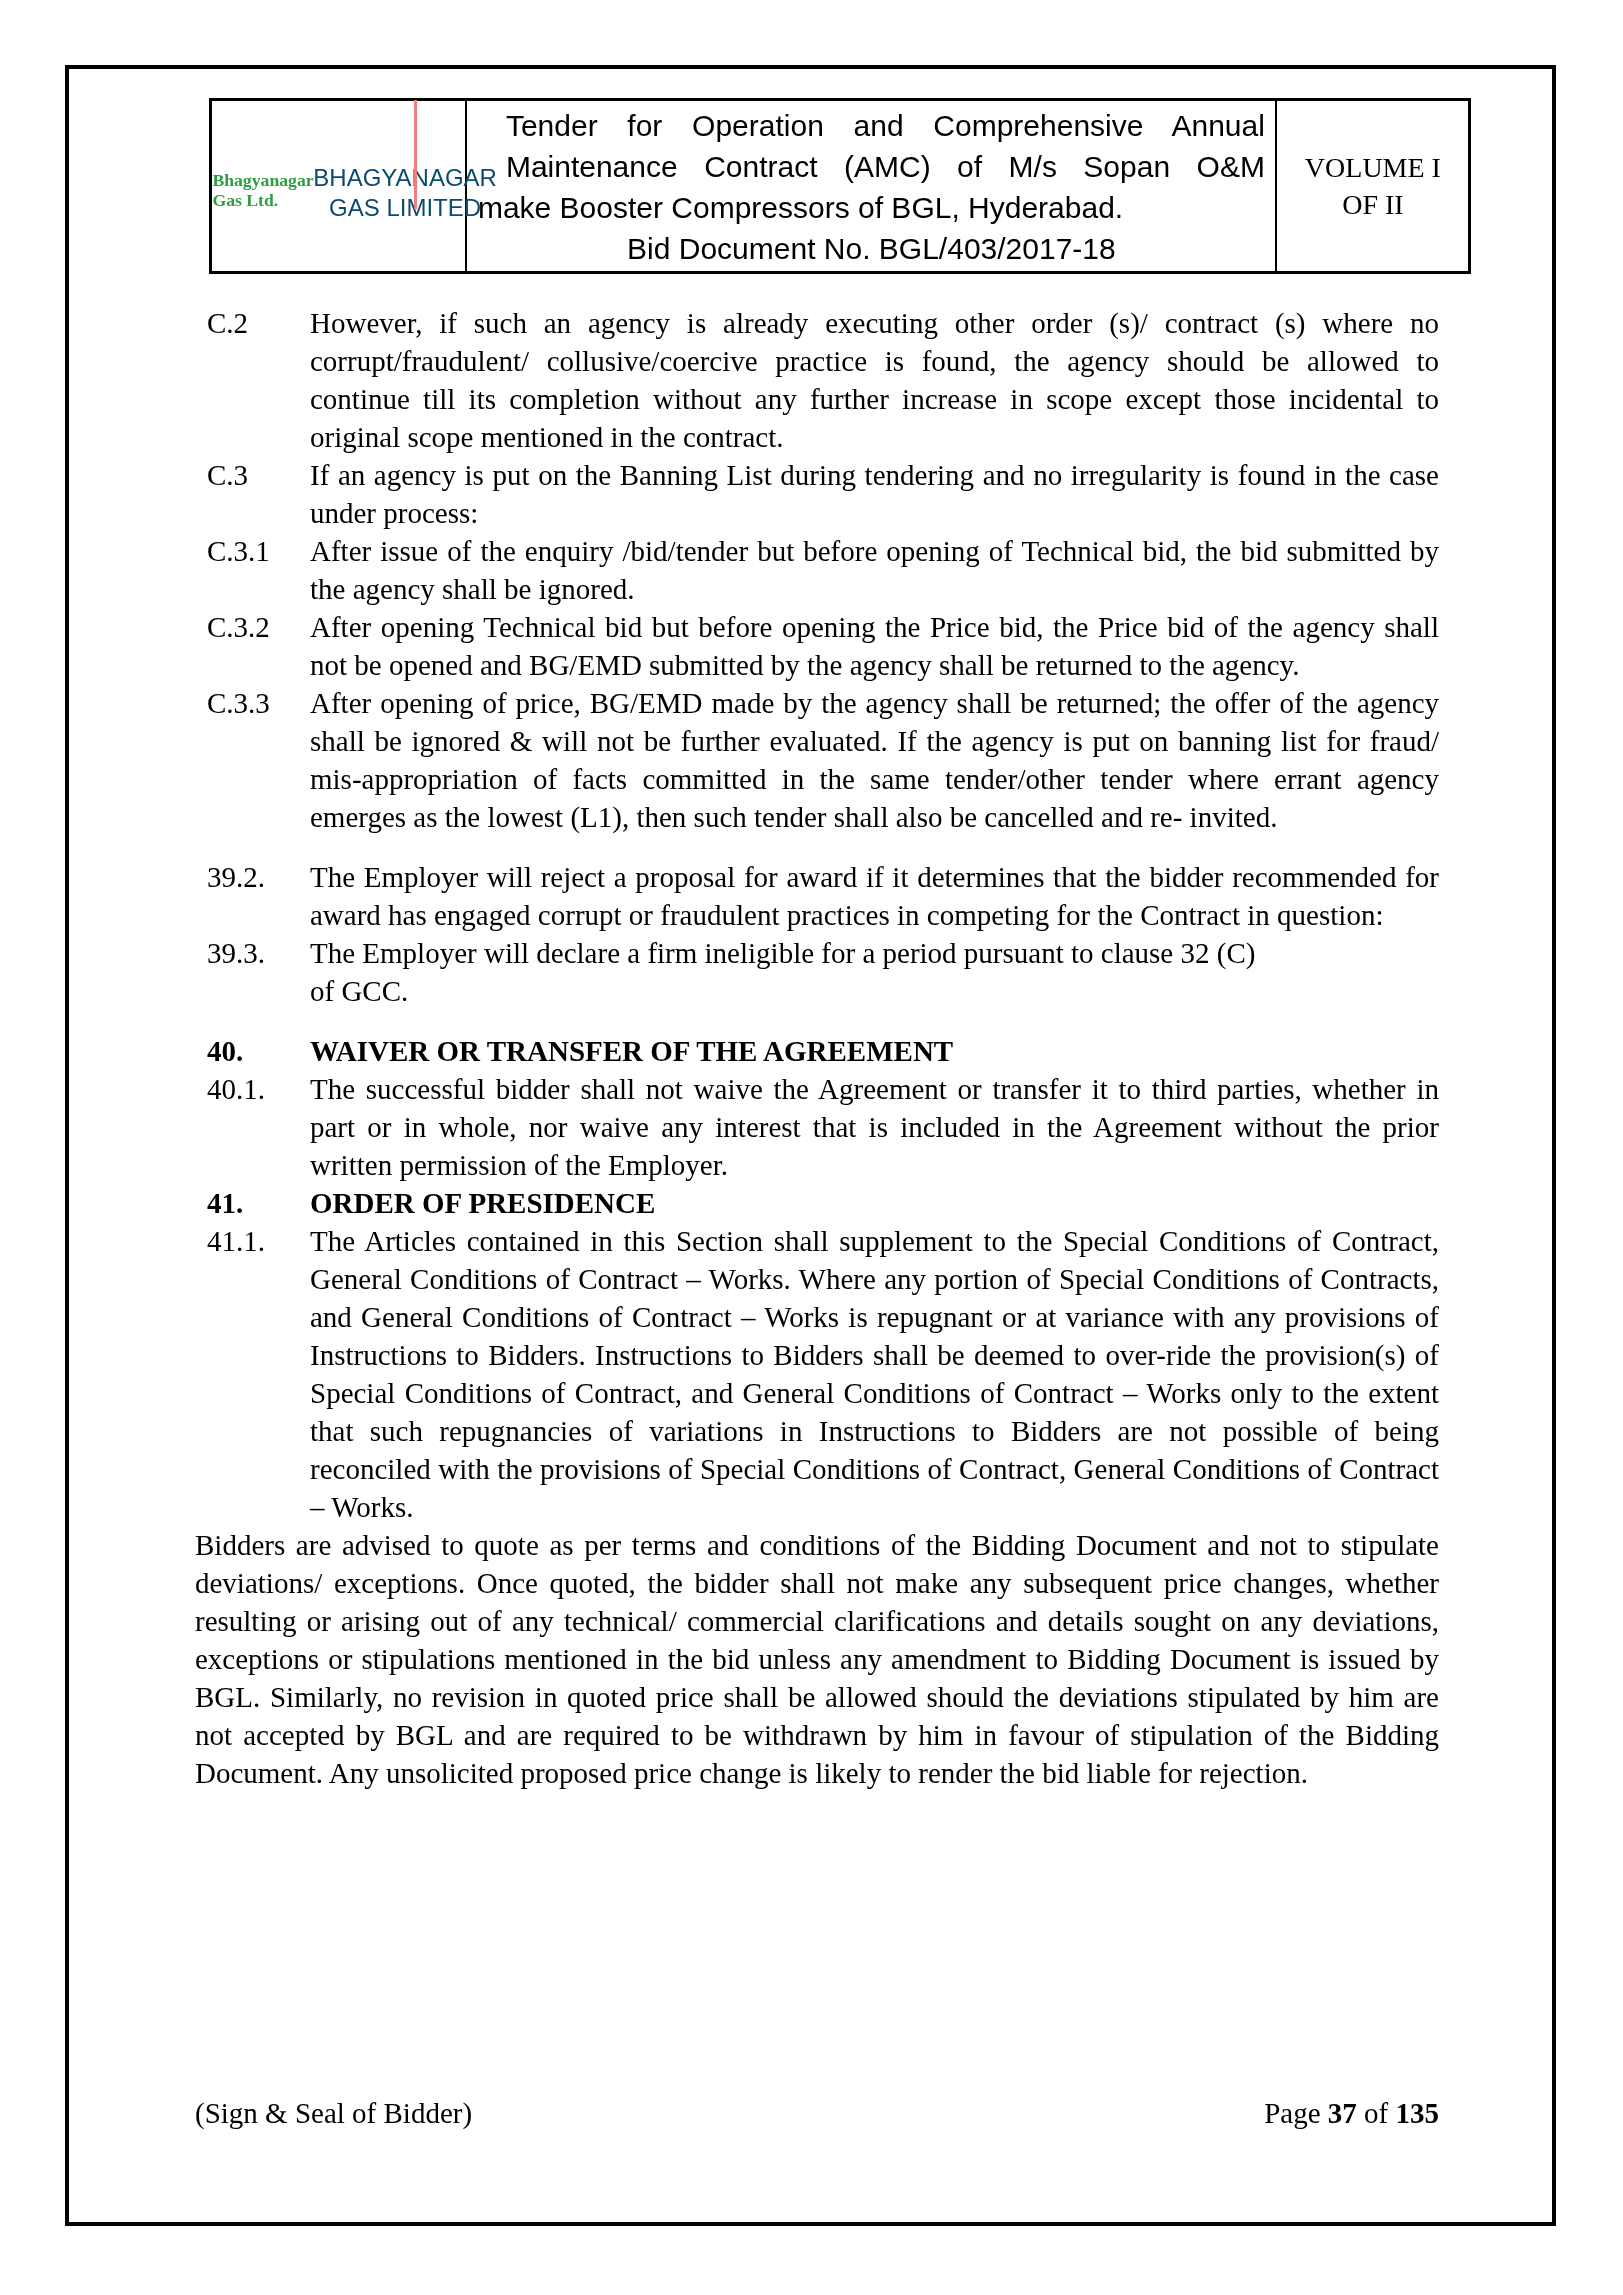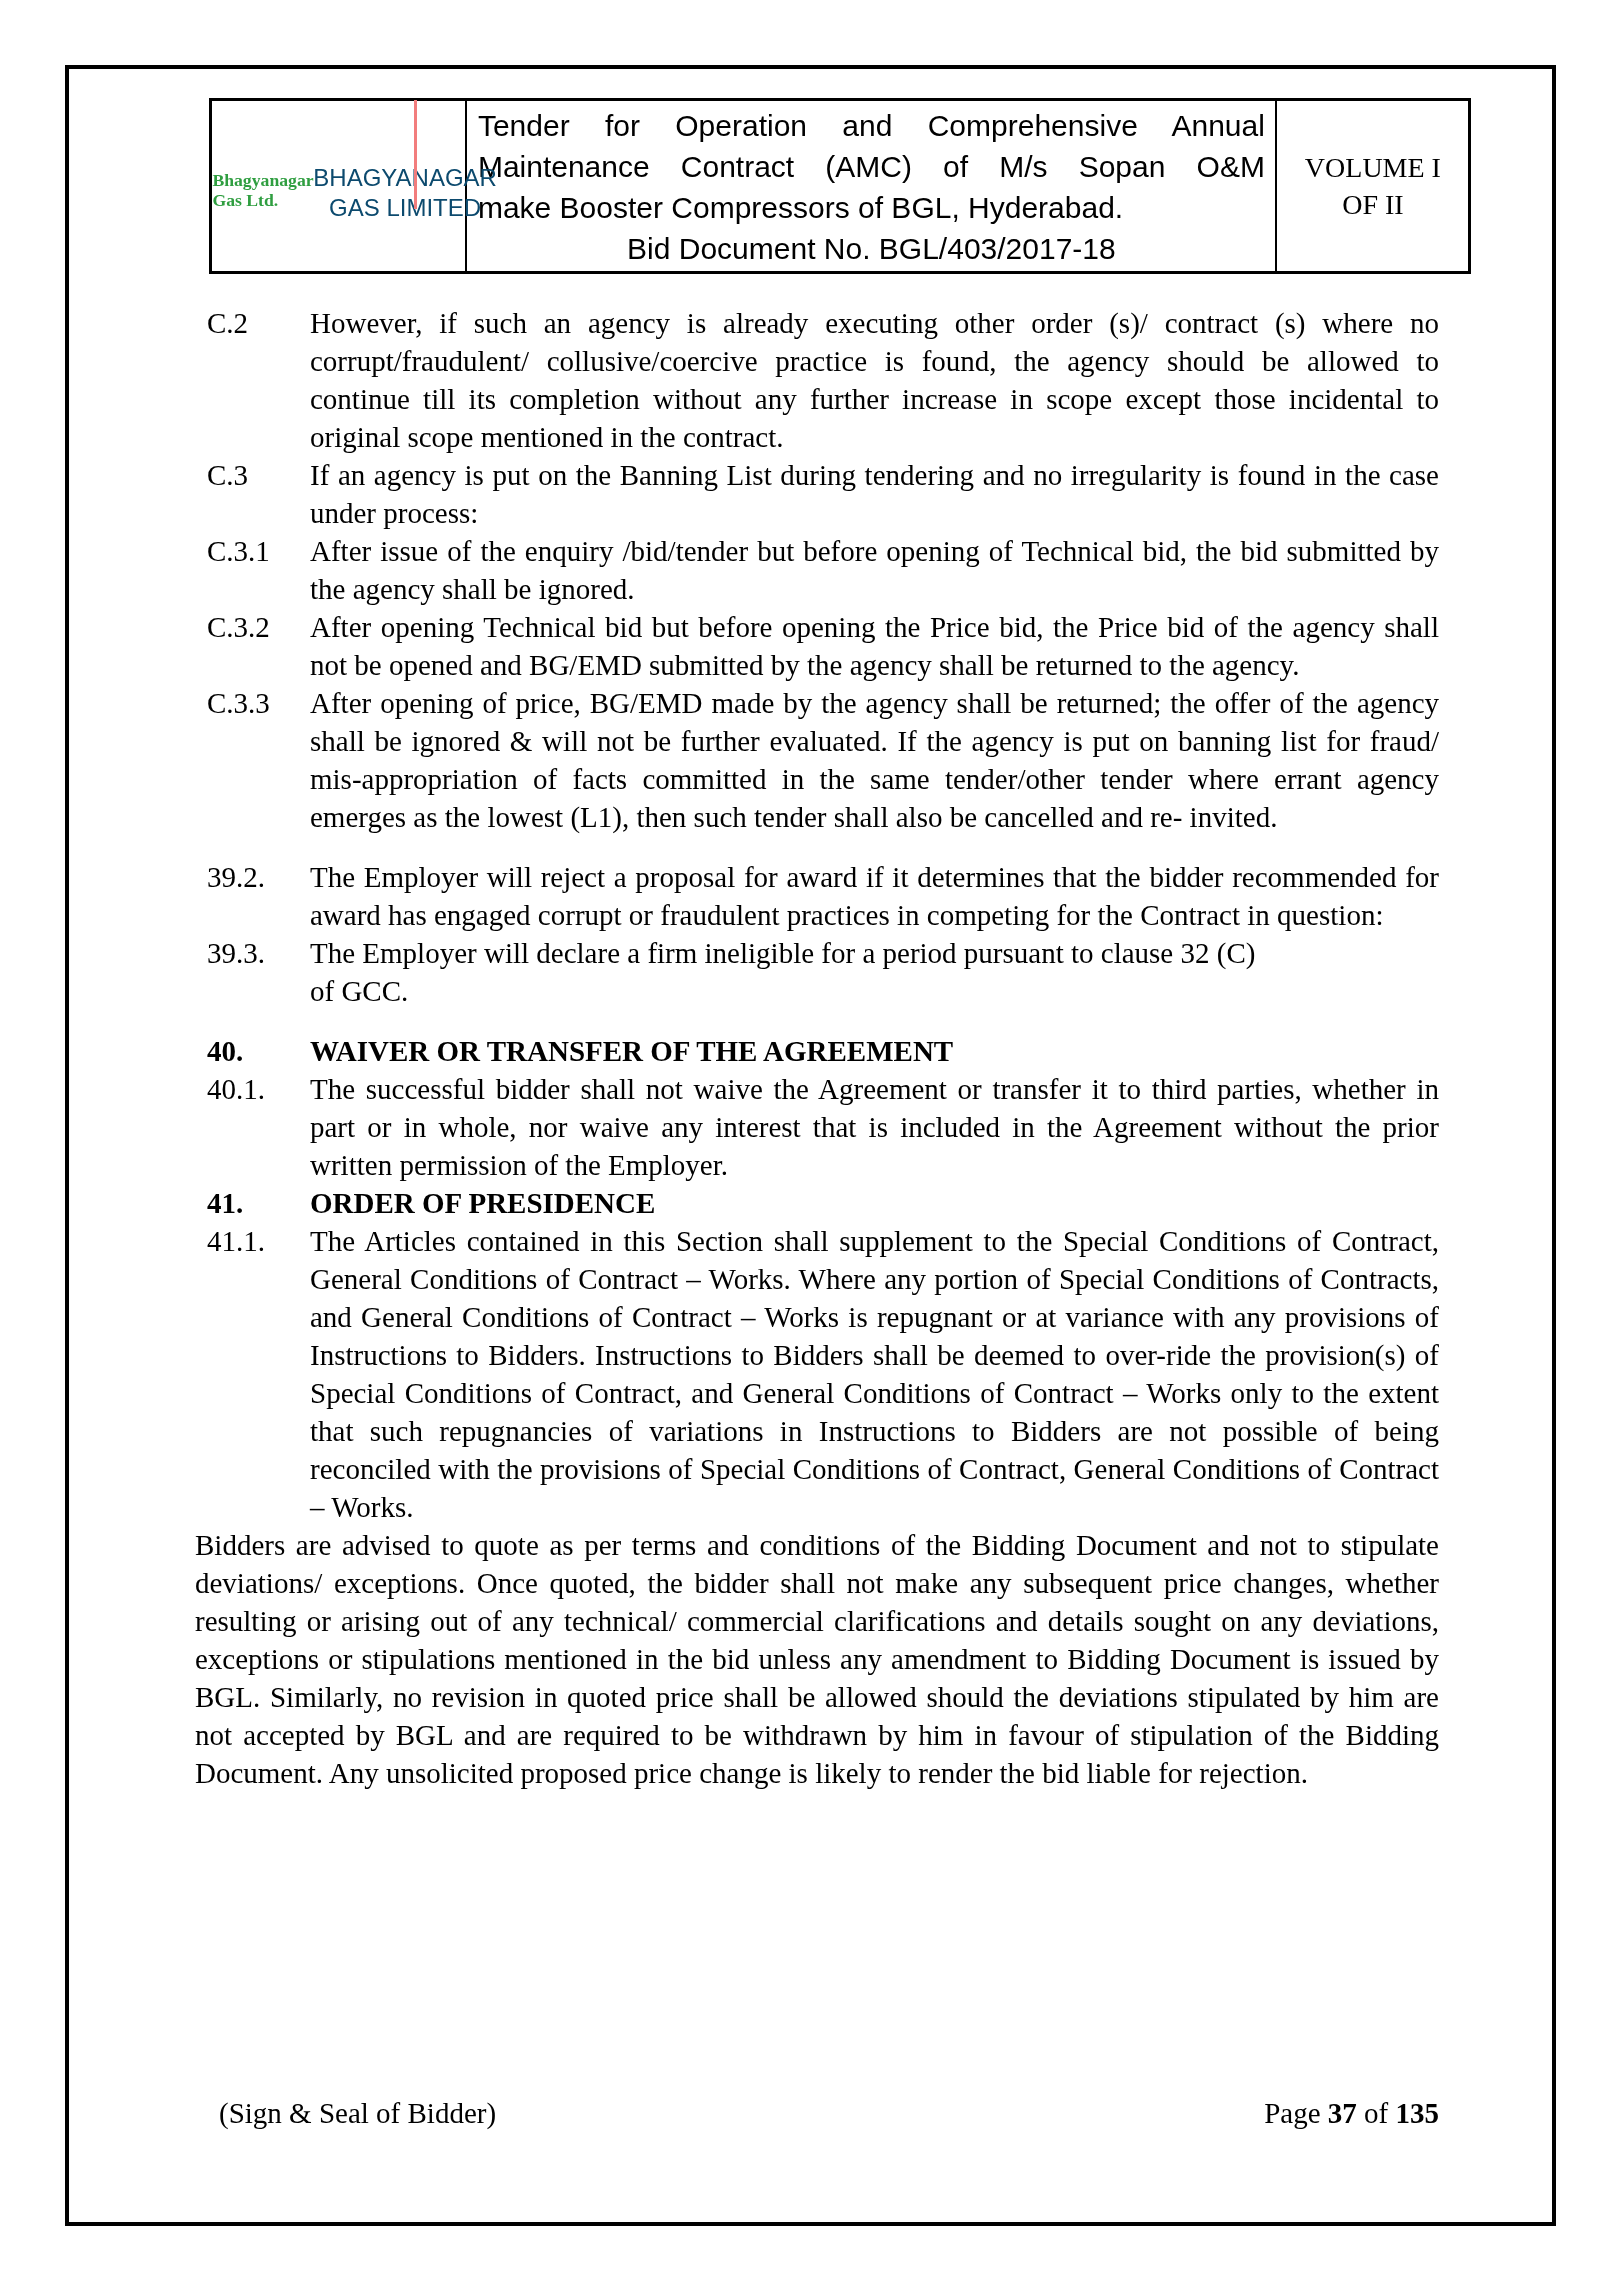--- a/index.html
+++ b/index.html
@@ -41,41 +41,41 @@
   .company-name {
     font-family:"Liberation Sans", sans-serif; font-size:24px; line-height:29.4px;
     text-align:center; width:229px; margin-top:5.2px; color:#0c4a6e;
   }
   .cell-title {
     border-right:2.6px solid #000;
     font-family:"Liberation Sans", sans-serif;
     font-size:30px; line-height:41px;
     padding:3.9px 10.5px 2.6px 10.5px;
   }
-  .t-justify { text-align:justify; text-align-last:justify; }
+  .t-justify { text-align:justify; text-align-last:justify;margin-left:28px; }
   .t-left { text-align:left; }
   .t-center { text-align:center; }
   .cell-volume {
     display:flex; flex-direction:column; align-items:center; justify-content:center;
     font-family:"Liberation Serif", serif; font-size:28px; line-height:37px;
     text-align:center;
   }
   
   .body-text {
     margin-top:30px; font-size:29px; line-height:38px; text-align:justify;
   }
   .clause { display:flex; }
   .clause-label { flex:0 0 103px; text-align:left;margin-left:12px; }
   .clause-text { flex:1; }
   .heading { font-weight:bold; }
   .gap { margin-top:22px; }
   
   .footer {
     margin-top:auto; display:flex; justify-content:space-between;
-    font-size:29px; line-height:38px;margin-left:24px;
+    font-size:29px; line-height:38px;
   }
 </style>
 </head>
 <body>
 
 <div class="page">
   <div class="frame">
     <div class="content">
 
       <div class="hdr">

